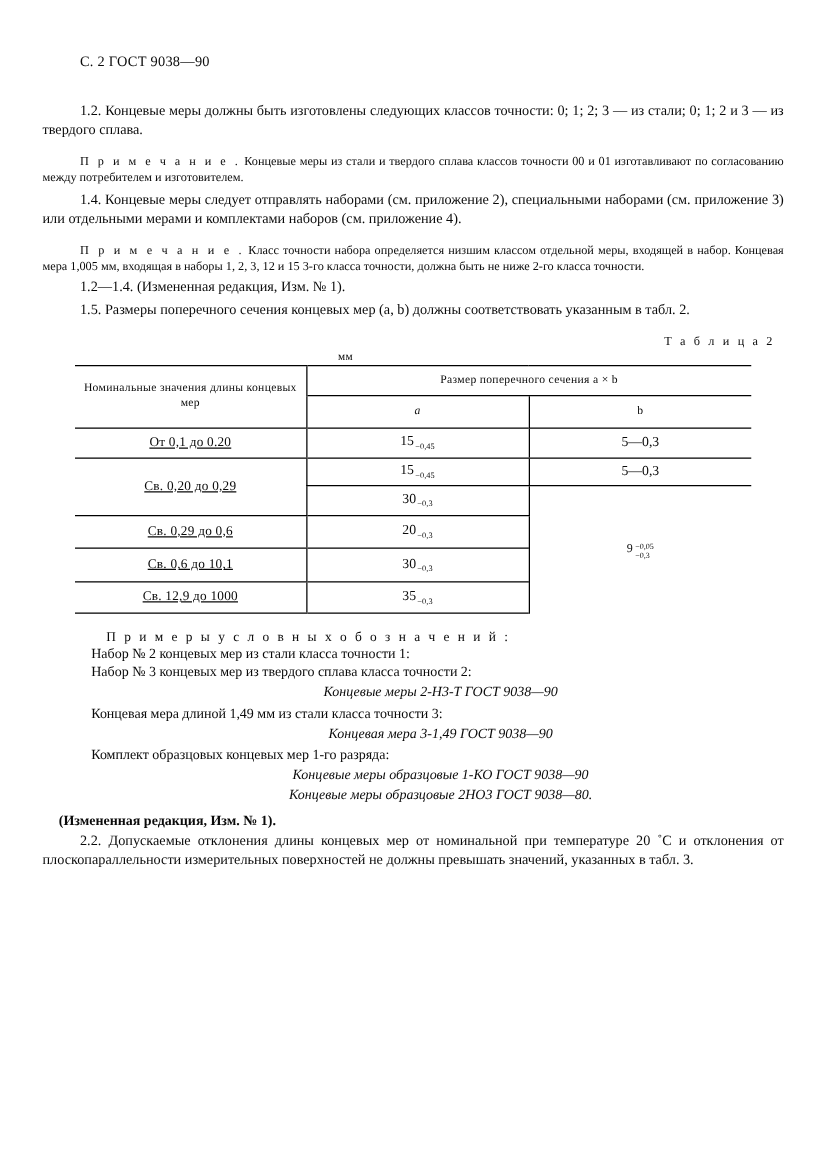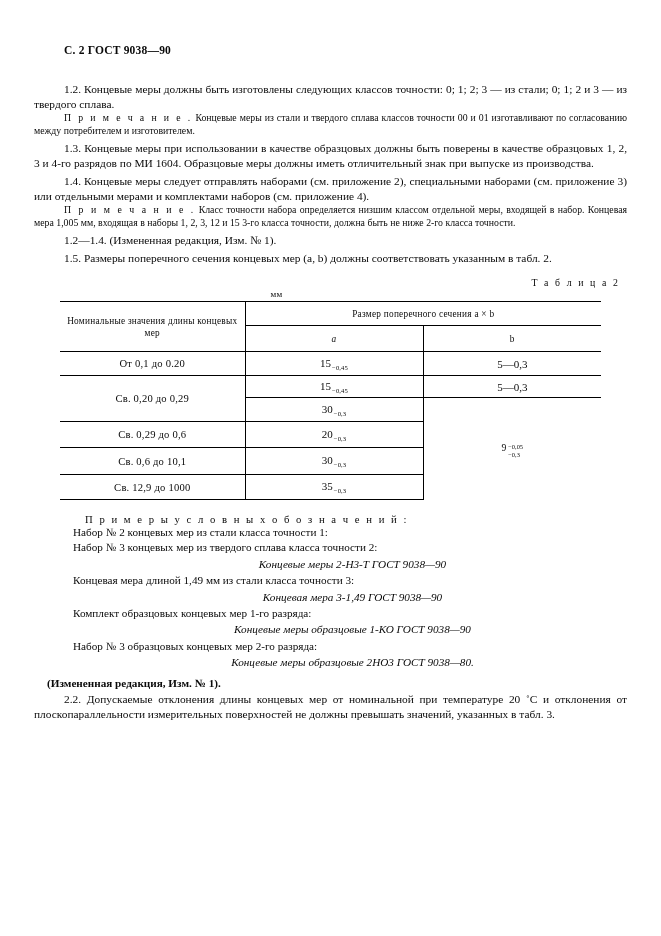--- a/index.html
+++ b/index.html
@@ -18,35 +18,35 @@
   .page {
     position: absolute;
     left: 0; top: 0;
     width: 661px;
     height: 936px;
     box-sizing: border-box;
     padding: 44px 33px 0 33px;
   }
   .hdr {
     font-size: 11.5px;
-    font-weight: bold;
+    font-weight: normal;
     letter-spacing: 0.2px;
     margin: 0 0 26px 31px;
   }
   p.body {
     margin: 0 0 0 0;
     font-size: 11.4px;
     line-height: 15.2px;
     text-align: justify;
     text-indent: 30px;
     padding: 0 1px;
   }
   p.body.tight { margin-top: 3px; }
   p.note {
-    margin: 0 0 0 0;
+    margin: 12px 0 0 0;
     font-size: 9.8px;
     line-height: 12.6px;
     text-align: justify;
     text-indent: 30px;
     padding: 0 1px;
   }
   .sp {
     letter-spacing: 2.1px;
   }
   .ital { font-style: italic; }
@@ -95,20 +95,21 @@
   td.hcell {
     font-size: 9.3px;
     line-height: 12px;
     letter-spacing: 0.25px;
   }
   td.lab {
     text-align: left;
     padding-left: 18px;
     font-size: 10.6px;
     letter-spacing: 0.2px;
+    text-decoration: underline;
   }
   td.val {
     font-size: 11px;
   }
   sub.s {
     font-size: 6.6px;
     vertical-align: -3px;
     letter-spacing: 0.1px;
     padding-left: 1px;
   }
@@ -161,21 +162,20 @@
 <body>
 
 <div class="page">
 
   <div class="hdr">С. 2 ГОСТ 9038—90</div>
 
   <p class="body">1.2.  Концевые меры должны быть изготовлены следующих классов точности: 0; 1; 2; 3 — из стали; 0; 1; 2 и 3 — из твердого сплава.</p>
 
   <p class="note"><span class="sp">П р и м е ч а н и е .</span><span> Концевые меры из стали и твердого сплава классов точности 00 и 01 изготавливают по согласованию между потребителем и изготовителем.</span></p>
 
-  <p class="body tight">1.3.  Концевые меры при использовании в качестве образцовых должны быть поверены в качестве образцовых 1, 2, 3 и 4-го разрядов по МИ 1604. Образцовые меры должны иметь отличительный знак при выпуске из производства.</p>
 
   <p class="body tight">1.4.  Концевые меры следует отправлять наборами (см. приложение 2), специальными наборами (см. приложение 3) или отдельными мерами и комплектами наборов (см. приложение 4).</p>
 
   <p class="note"><span class="sp">П р и м е ч а н и е .</span><span> Класс точности набора определяется низшим классом отдельной меры, входящей в набор. Концевая мера 1,005 мм, входящая в наборы 1, 2, 3, 12 и 15 3-го класса точности, должна быть не ниже 2-го класса точности.</span></p>
 
   <p class="body tight"><span>1.2—1.4.  (Измененная редакция, Изм. № 1).</span></p>
 
   <p class="body tight">1.5.  Размеры поперечного сечения концевых мер (a, b) должны соответствовать указанным в табл. 2.</p>
 
   <div class="tbl-cap">Т а б л и ц а 2</div>
@@ -242,21 +242,20 @@
 
     <div class="ex-line">Набор № 3 концевых мер из твердого сплава класса точности 2:</div>
     <div class="ex-code">Концевые меры 2-Н3-Т ГОСТ 9038—90</div>
 
     <div class="ex-line">Концевая мера длиной 1,49 мм из стали класса точности 3:</div>
     <div class="ex-code">Концевая мера 3-1,49 ГОСТ 9038—90</div>
 
     <div class="ex-line">Комплект образцовых концевых мер 1-го разряда:</div>
     <div class="ex-code">Концевые меры образцовые 1-КО ГОСТ 9038—90</div>
 
-    <div class="ex-line">Набор № 3 образцовых концевых мер 2-го разряда:</div>
     <div class="ex-code">Концевые меры образцовые 2НО3 ГОСТ 9038—80.</div>
 
     <div class="chg">(Измененная редакция, Изм. № 1).</div>
   </div>
 
 
   <p class="body tight">2.2.  Допускаемые отклонения длины концевых мер от номинальной при температуре 20 ˚C и отклонения от плоскопараллельности измерительных поверхностей не должны превышать значений, указанных в табл. 3.</p>
 
 </div>
 

